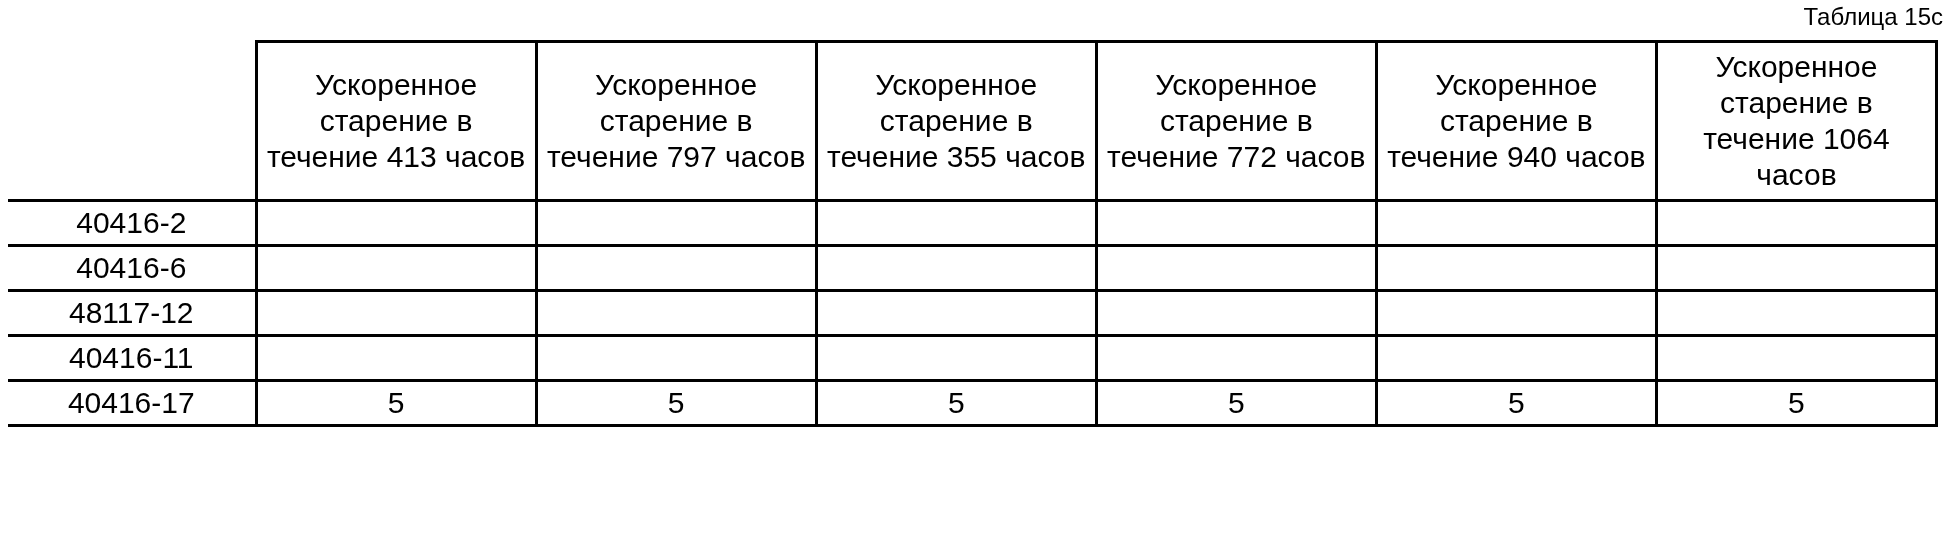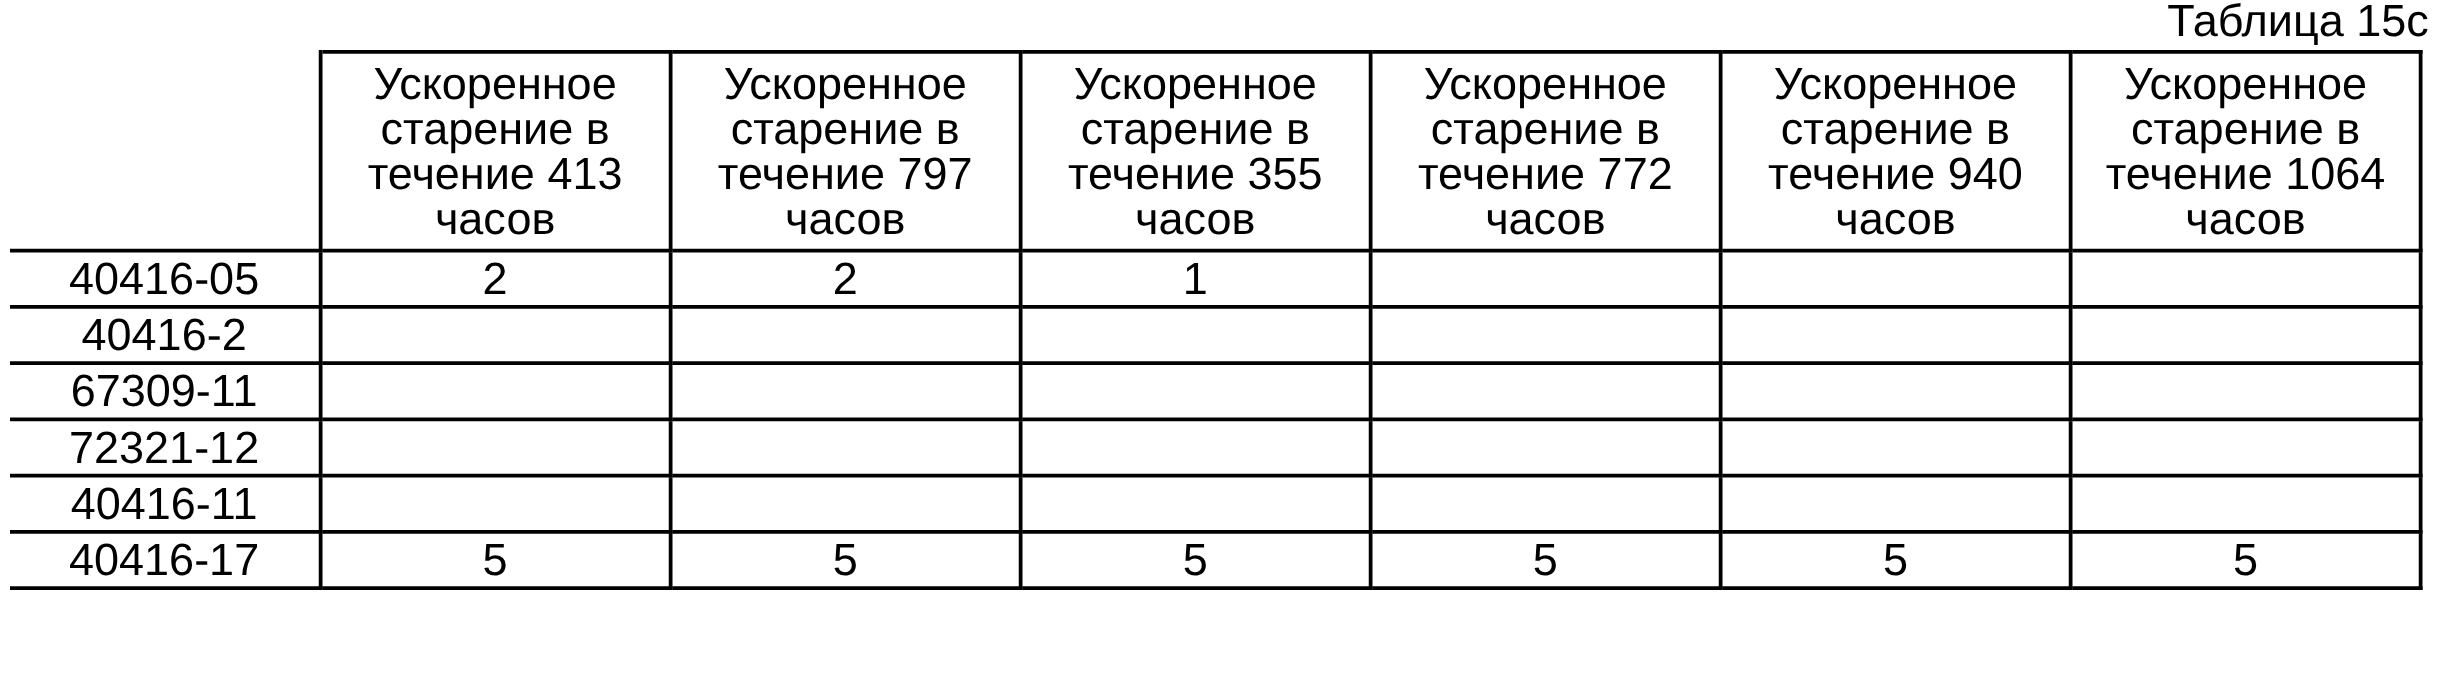--- a/index.html
+++ b/index.html
@@ -17,35 +17,35 @@
   .page {
     position: relative;
     width: 1955px;
     height: 560px;
     box-sizing: border-box;
   }
   .caption {
     position: absolute;
     top: 0px;
     right: 12px;
-    font-size: 36px;
+    font-size: 24px;
     line-height: 34px;
     white-space: nowrap;
   }
   .table-wrap {
     position: absolute;
     top: 40px;
     left: 8px;
     width: 1930px;
   }
   table.data {
     border-collapse: collapse;
     table-layout: fixed;
     width: 1930px;
-    font-size: 36px;
+    font-size: 30px;
   }
   table.data th,
   table.data td {
     border: 3px solid #000000;
     padding: 0;
     text-align: center;
     vertical-align: middle;
     font-weight: normal;
     line-height: 36px;
   }
@@ -91,48 +91,39 @@
           <th>Ускоренное старение в течение 413 часов</th>
           <th>Ускоренное старение в течение 797 часов</th>
           <th>Ускоренное старение в течение 355 часов</th>
           <th>Ускоренное старение в течение 772 часов</th>
           <th>Ускоренное старение в течение 940 часов</th>
           <th>Ускоренное старение в течение 1064 часов</th>
         </tr>
       </thead>
       <tbody>
         <tr>
-          <td class="rowlabel">40416-05</td>
-          <td>2</td>
-          <td>2</td>
-          <td>1</td>
-          <td></td>
-          <td></td>
-          <td></td>
-        </tr>
-        <tr>
           <td class="rowlabel">40416-2</td>
           <td></td>
           <td></td>
           <td></td>
           <td></td>
           <td></td>
           <td></td>
         </tr>
         <tr>
-          <td class="rowlabel">67309-11</td>
+          <td class="rowlabel">40416-6</td>
           <td></td>
           <td></td>
           <td></td>
           <td></td>
           <td></td>
           <td></td>
         </tr>
         <tr>
-          <td class="rowlabel">72321-12</td>
+          <td class="rowlabel">48117-12</td>
           <td></td>
           <td></td>
           <td></td>
           <td></td>
           <td></td>
           <td></td>
         </tr>
         <tr>
           <td class="rowlabel">40416-11</td>
           <td></td>

